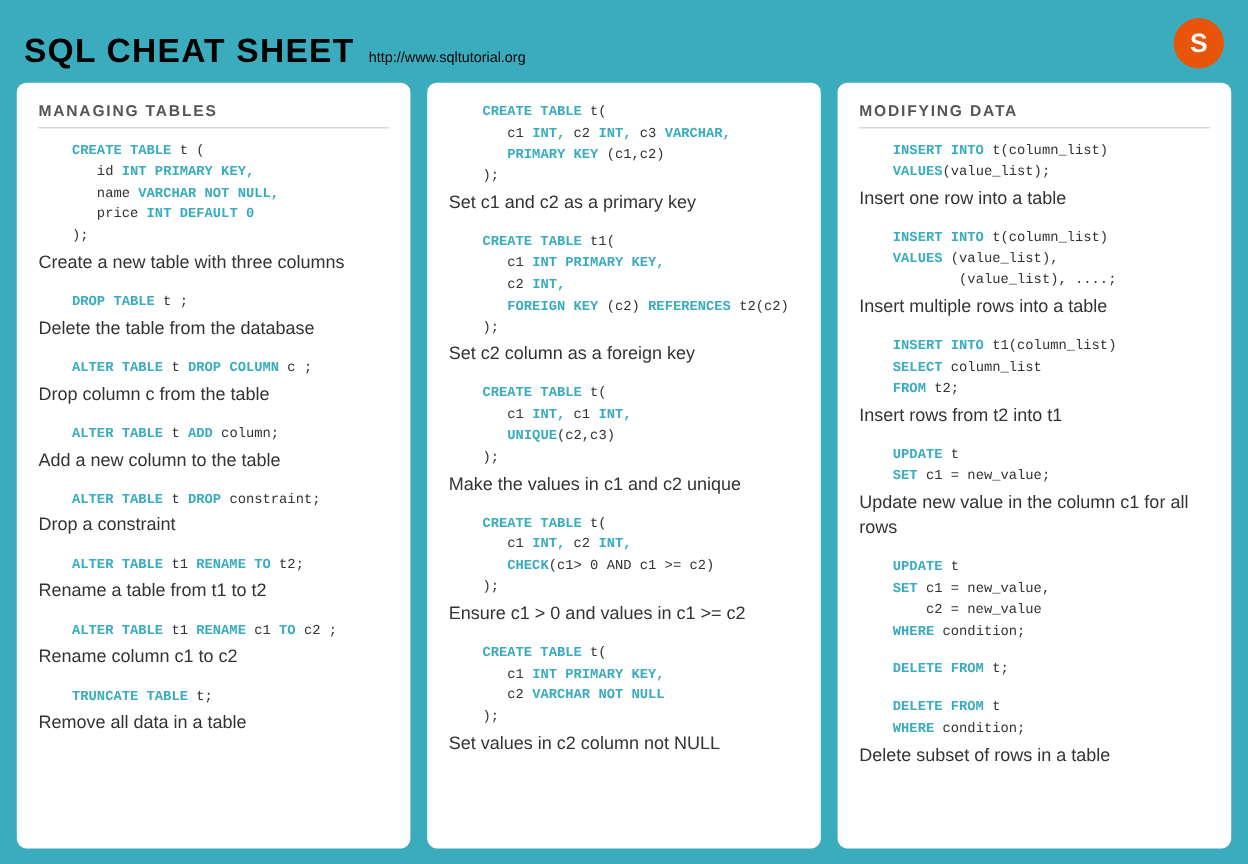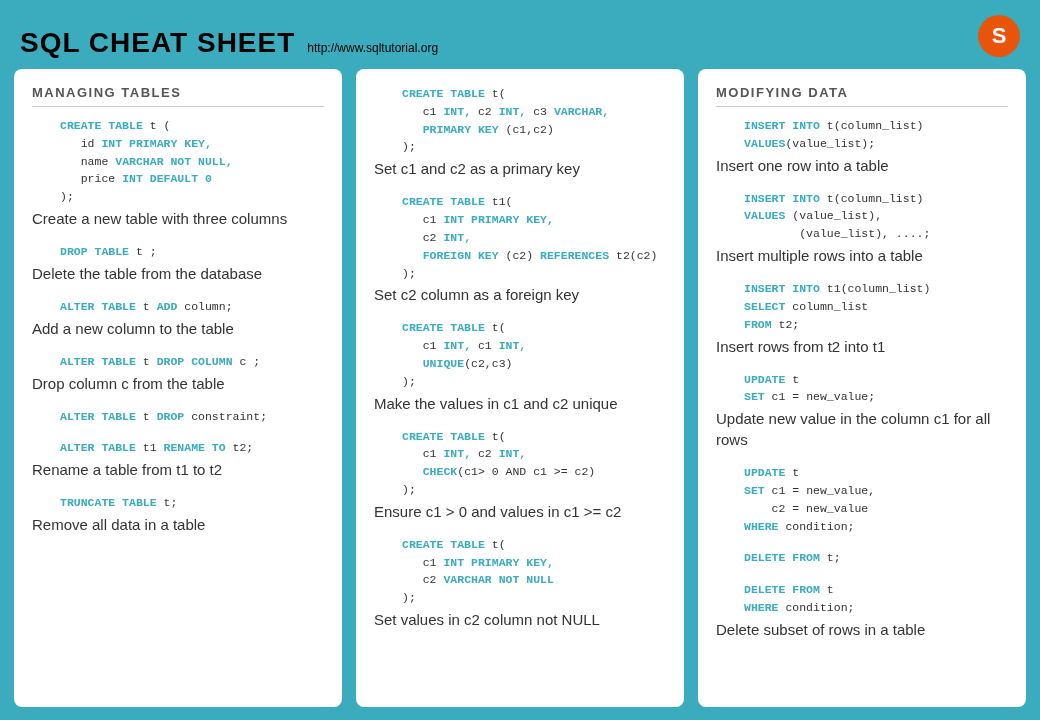--- a/index.html
+++ b/index.html
@@ -115,46 +115,53 @@
 
     <div class="section">
       <div class="code-block">
         <span class="kw">DROP TABLE</span><span class="plain"> t ;</span>
       </div>
       <div class="desc">Delete the table from the database</div>
     </div>
 
     <div class="section">
       <div class="code-block">
+        <span class="kw">ALTER TABLE</span><span class="plain"> t </span><span class="kw">DROP COLUMN</span><span class="plain"> c ;</span>
+      </div>
+      <div class="desc">Drop column c from the table</div>
+    </div>
+
+    <div class="section">
+      <div class="code-block">
         <span class="kw">ALTER TABLE</span><span class="plain"> t </span><span class="kw">ADD</span><span class="plain"> column;</span>
       </div>
       <div class="desc">Add a new column to the table</div>
     </div>
 
-    <div class="section">
-      <div class="code-block">
-        <span class="kw">ALTER TABLE</span><span class="plain"> t </span><span class="kw">DROP COLUMN</span><span class="plain"> c ;</span>
-      </div>
-      <div class="desc">Drop column c from the table</div>
-    </div>
-
 
     <div class="section">
       <div class="code-block">
         <span class="kw">ALTER TABLE</span><span class="plain"> t </span><span class="kw">DROP</span><span class="plain"> constraint;</span>
       </div>
+      <div class="desc">Drop a constraint</div>
     </div>
 
     <div class="section">
       <div class="code-block">
         <span class="kw">ALTER TABLE</span><span class="plain"> t1 </span><span class="kw">RENAME TO</span><span class="plain"> t2;</span>
       </div>
       <div class="desc">Rename a table from t1 to t2</div>
     </div>
 
+    <div class="section">
+      <div class="code-block">
+        <span class="kw">ALTER TABLE</span><span class="plain"> t1 </span><span class="kw">RENAME</span><span class="plain"> c1 </span><span class="kw">TO</span><span class="plain"> c2 ;</span>
+      </div>
+      <div class="desc">Rename column c1 to c2</div>
+    </div>
 
     <div class="section">
       <div class="code-block">
         <span class="kw">TRUNCATE TABLE</span><span class="plain"> t;</span>
       </div>
       <div class="desc">Remove all data in a table</div>
     </div>
   </div>
 
   <div class="panel">

